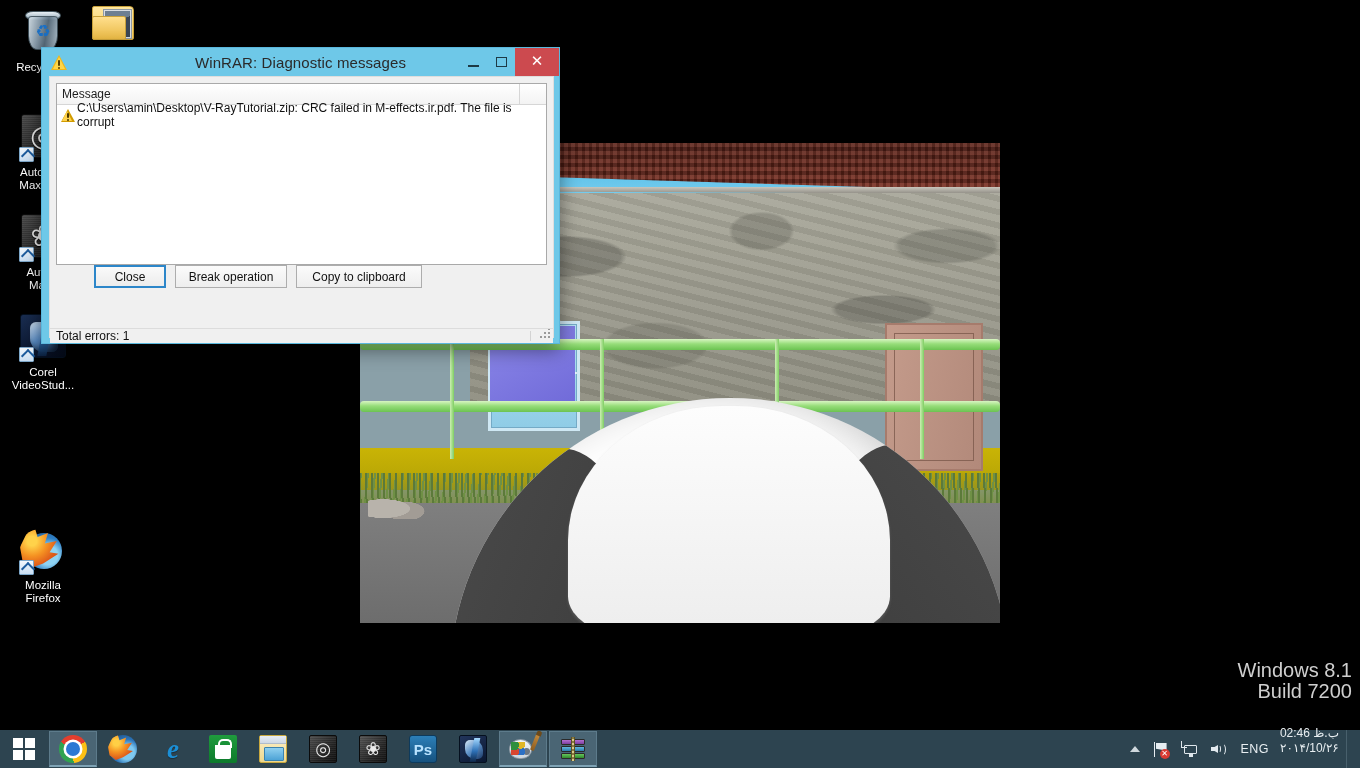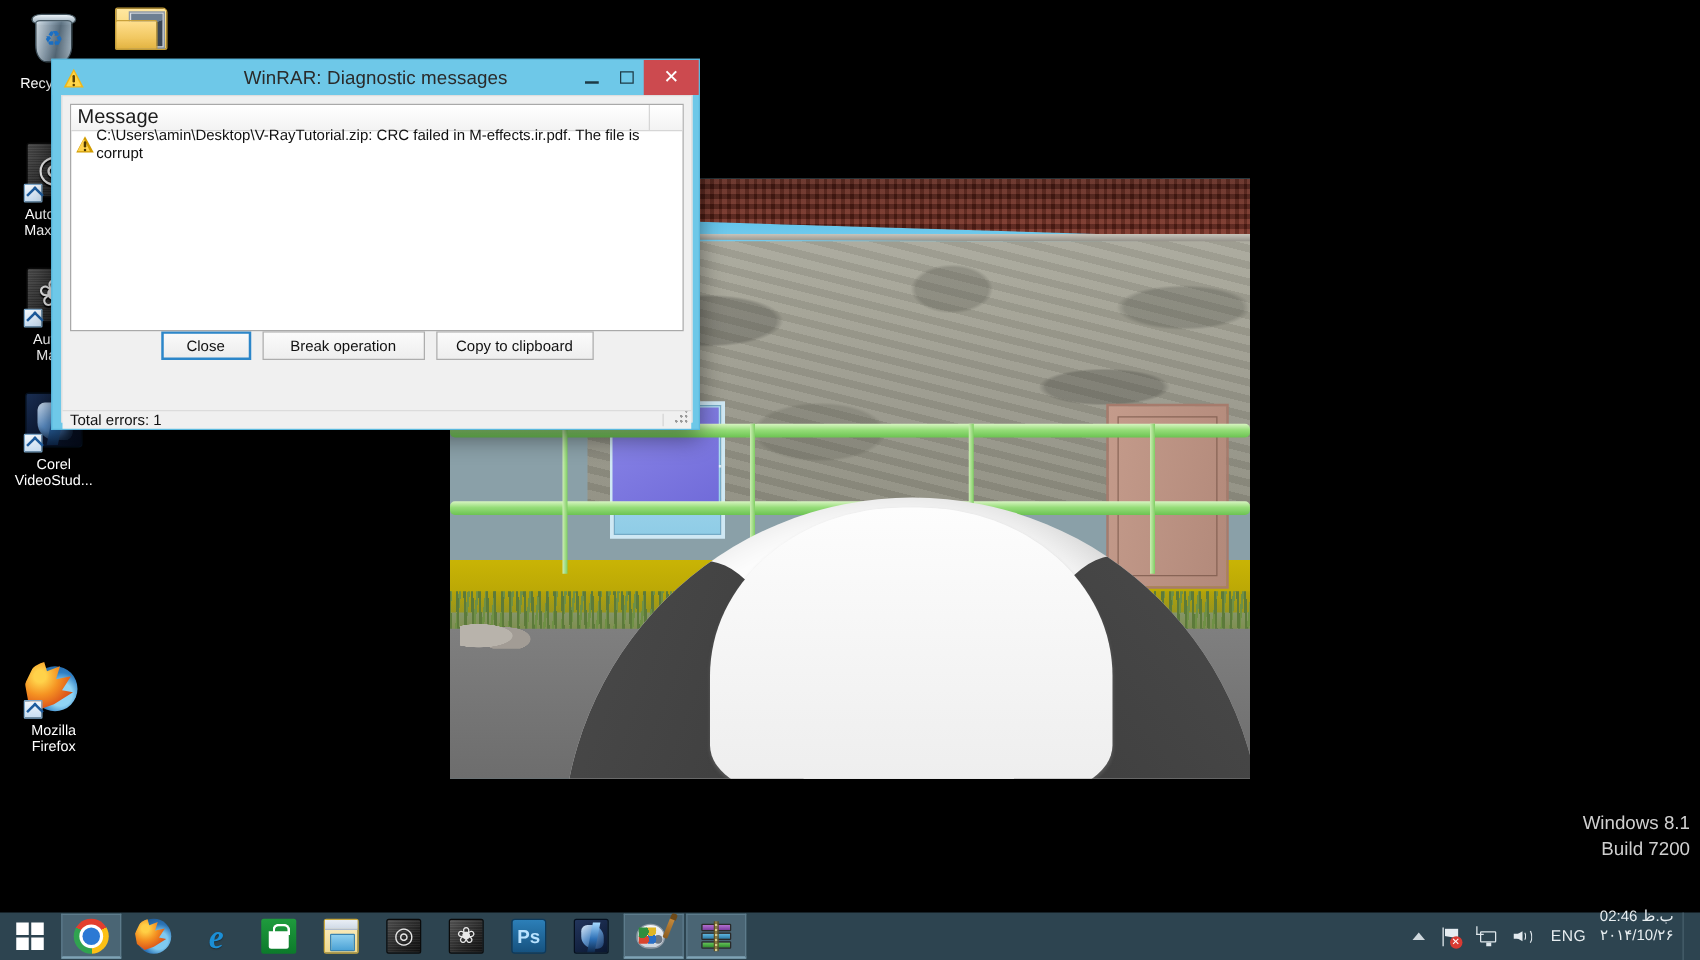--- a/index.html
+++ b/index.html
@@ -425,21 +425,21 @@
     background: #ffffff;
     border: 1px solid #a9a9a9;
     position: relative;
     overflow: hidden;
   }
   .list-header {
     display:flex;
     height: 21px;
     background: linear-gradient(#ffffff,#f3f3f3);
     border-bottom: 1px solid #d6d6d6;
-    font-size: 16px;
+    font-size: 12px;
     color: #1c1c1c;
   }
   .lh-col {
     display:flex; align-items:center;
     padding-left: 5px;
     border-right: 1px solid #d6d6d6;
     height: 100%;
     cursor: default;
   }
   .lh-col.c1 { width: 465px; }
@@ -468,40 +468,41 @@
   .row-warn .bang {
     position:absolute; left:5.8px; top:4.6px; width:2.2px; height:4.8px;
     background:#4d3800; border-radius:1px;
   }
   .row-warn .bang::after {
     content:""; position:absolute; left:0; top:5.8px; width:2.2px; height:2px;
     background:#4d3800; border-radius:1px;
   }
   #btn-row {
     height: 40px;
-    display:flex; align-items:center; justify-content:center;
+    display:flex; align-items:center; 
     gap: 9px;
+    padding-left: 44px;
   }
   .dlg-btn {
     height: 23px;
     background: linear-gradient(#fbfbfb,#eeeeee);
     border: 1px solid #adadad;
     font-size: 12px;
     color: #111;
     font-family: "Liberation Sans", sans-serif;
     display:flex; align-items:center; justify-content:center;
     cursor: default;
     padding: 0 10px;
   }
   .dlg-btn.primary {
     border: 2px solid #2c86c9;
     background: linear-gradient(#fafafa,#ececec);
   }
   .dlg-btn.w-close { width: 72px; }
-  .dlg-btn.w-break { width: 130px; }
+  .dlg-btn.w-break { width: 112px; }
   .dlg-btn.w-copy  { width: 126px; }
   #statusbar {
     height: 21px;
     border-top: 1px solid #dcdcdc;
     background: #f0f0f0;
     display:flex; align-items:center;
     font-size: 12px; color:#111;
     padding-left: 6px;
     position: relative;
     margin-top: 40px;
@@ -517,24 +518,24 @@
       radial-gradient(circle at 2px 8px, #9a9a9a 0 1px, transparent 1.2px),
       radial-gradient(circle at 6px 8px, #9a9a9a 0 1px, transparent 1.2px),
       radial-gradient(circle at 10px 8px, #9a9a9a 0 1px, transparent 1.2px),
       radial-gradient(circle at 6px 4px, #9a9a9a 0 1px, transparent 1.2px),
       radial-gradient(circle at 10px 4px, #9a9a9a 0 1px, transparent 1.2px),
       radial-gradient(circle at 10px 0px, #9a9a9a 0 1px, transparent 1.2px);
   }
 
   
   #watermark {
-    position:absolute; right: 8px; bottom: 40px;
+    position:absolute; right: 8px; bottom: 28px;
     text-align: right;
     color: #cfcfcf;
-    font-size: 15px;
+    font-size: 20px;
     line-height: 21px;
     font-family: "Liberation Sans", sans-serif;
     user-select:none;
   }
 
   
   #taskbar {
     position:absolute; left:0; bottom:0;
     width: 1360px; height: 38px;
     background: #2d4450;

